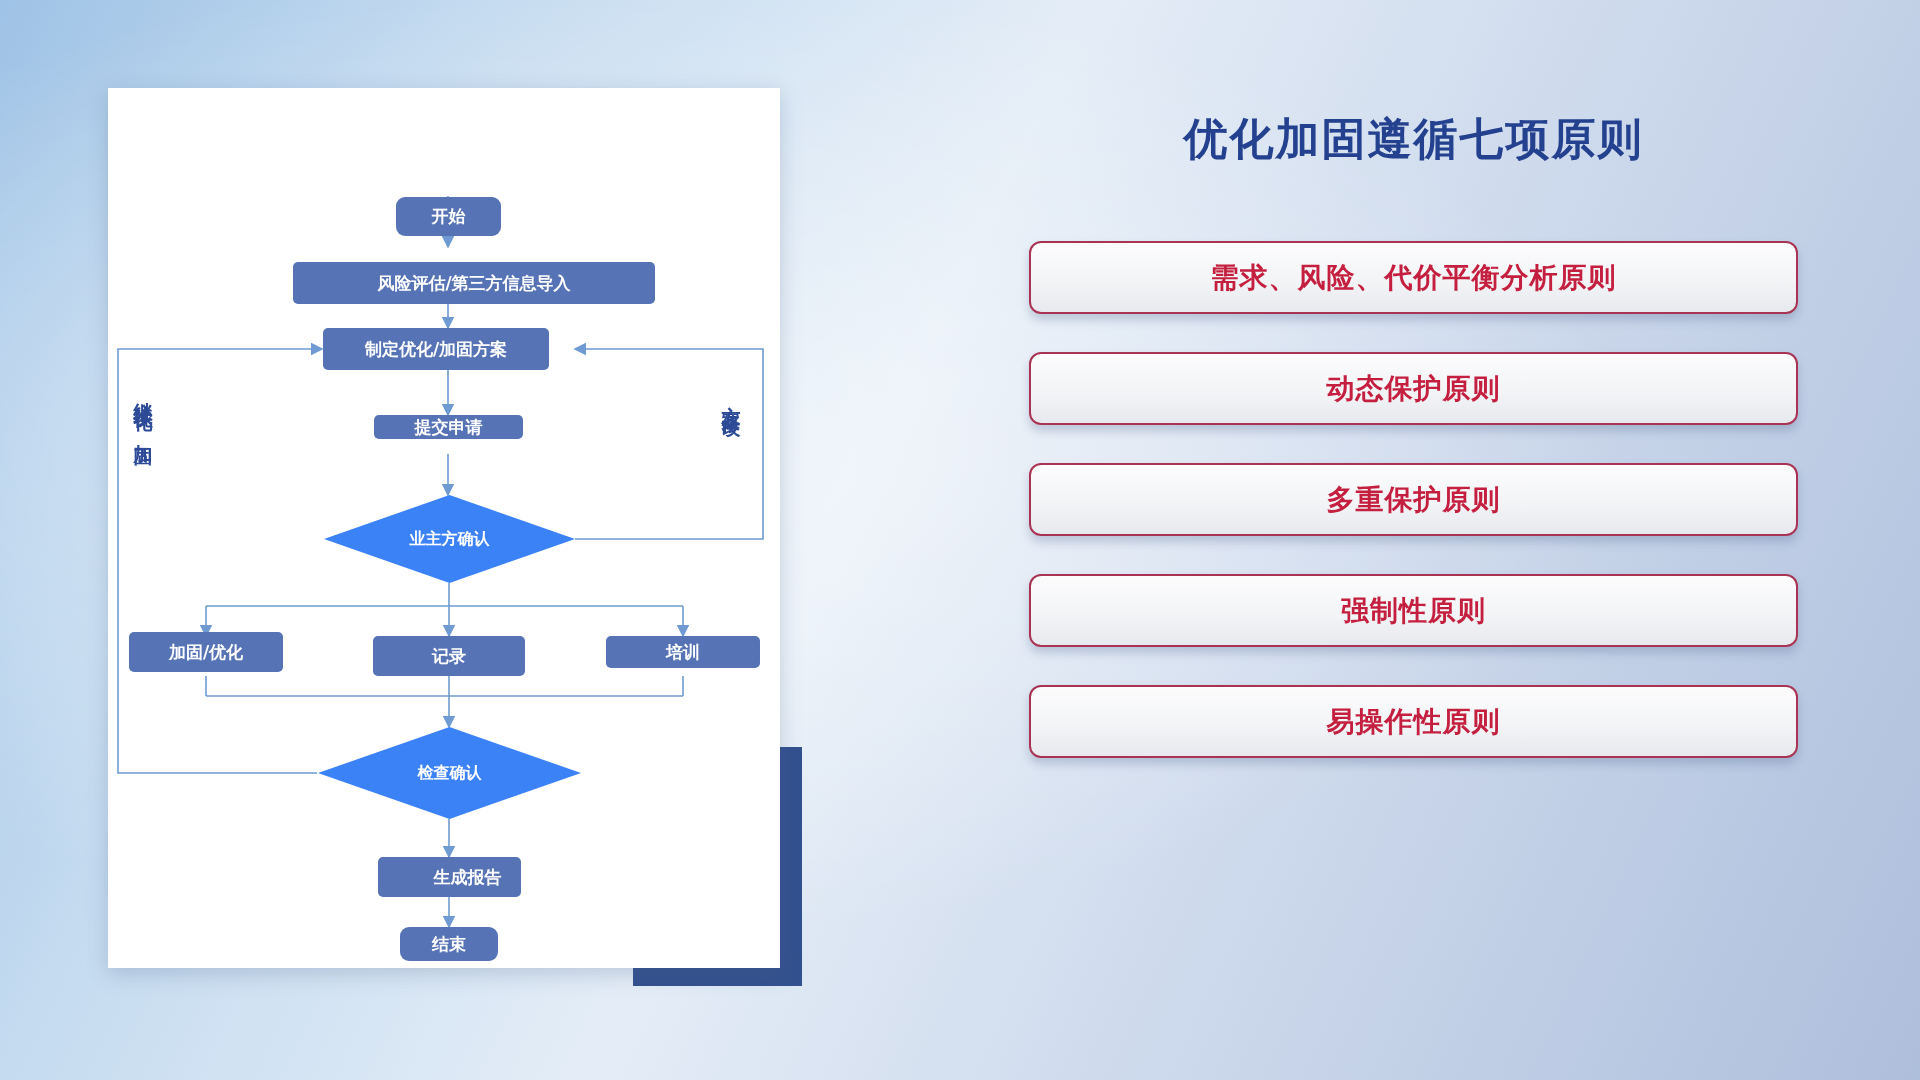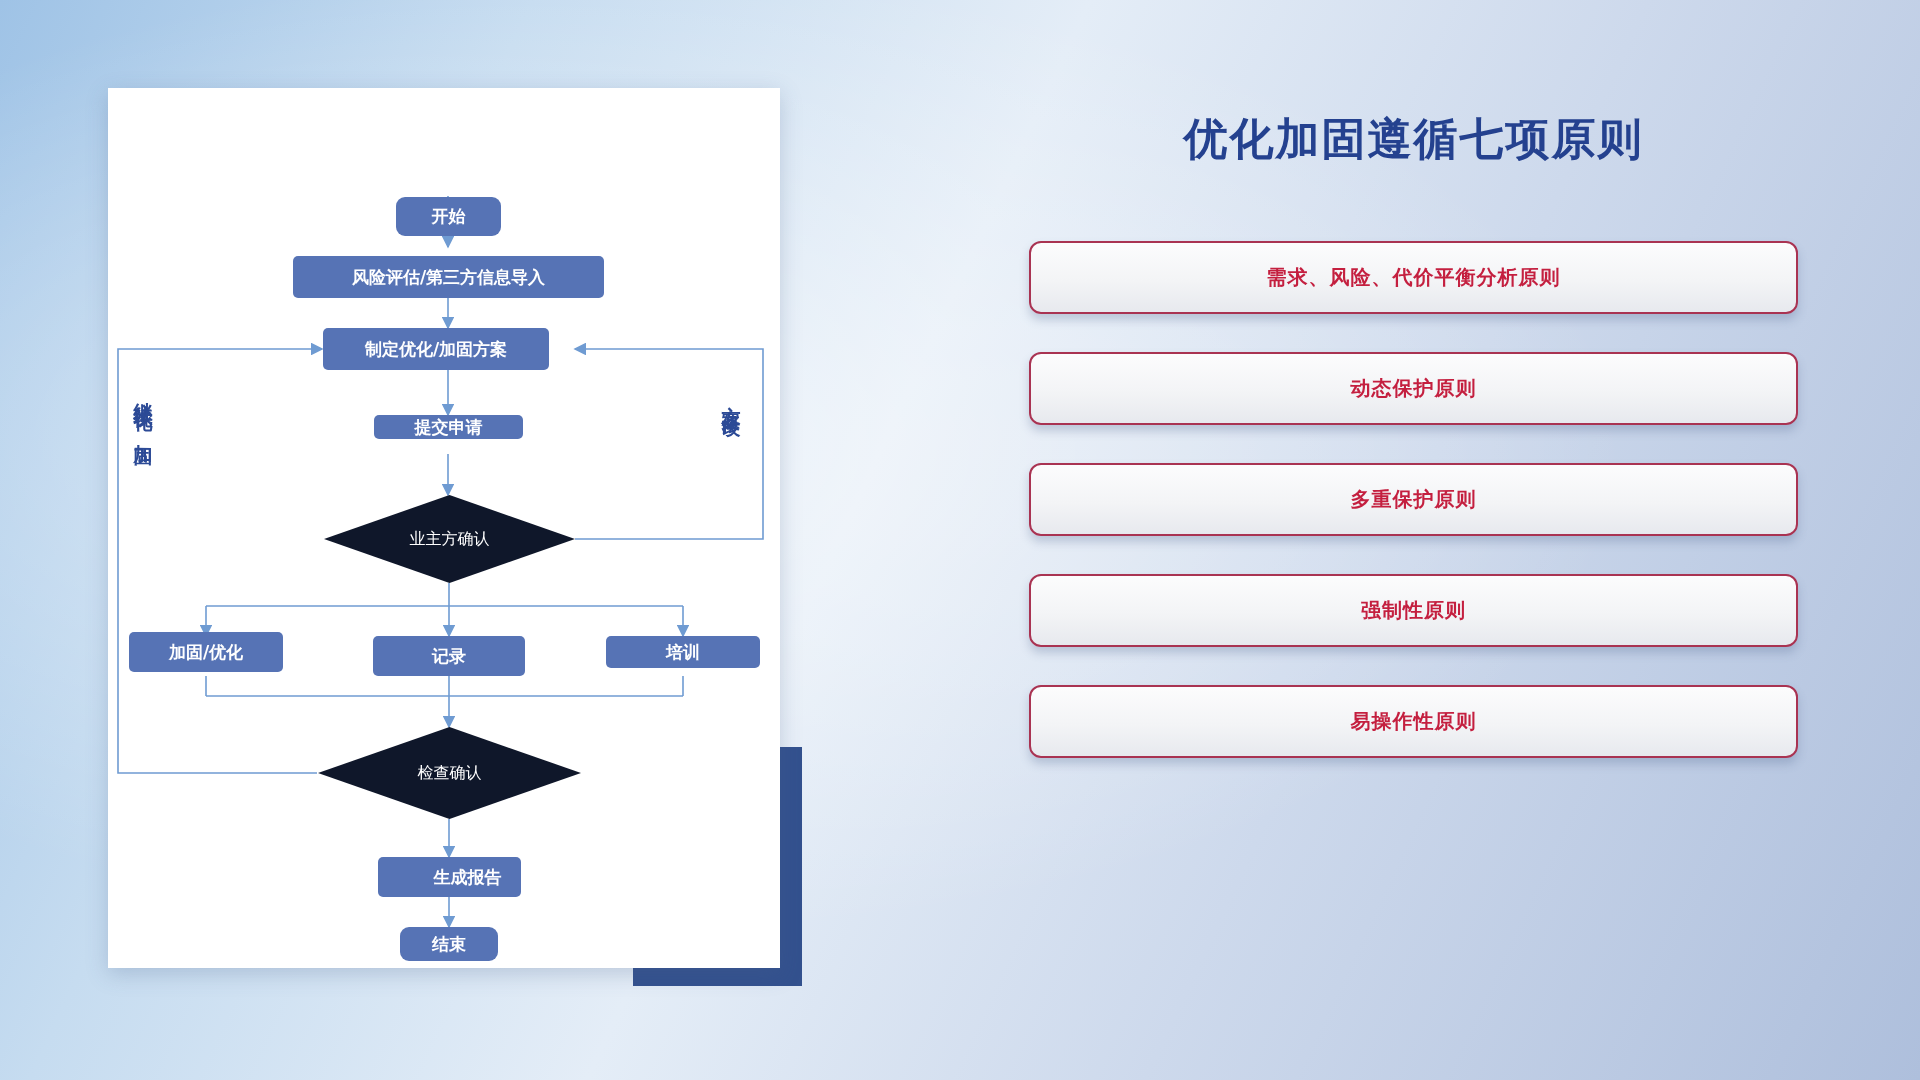--- a/index.html
+++ b/index.html
@@ -22,21 +22,21 @@
   }
   .connectors { position:absolute; left:0; top:0; width:672px; height:880px; }
   .node {
     position:absolute; display:flex; align-items:center; justify-content:center;
     background:#5673b5; color:#ffffff; font-weight:bold; font-size:17px;
     white-space:nowrap; border-radius:5px;
   }
   .node.pill { border-radius:9px; }
   .diamond {
     position:absolute; display:flex; align-items:center; justify-content:center;
-    background:#0f172a; color:#ffffff; font-weight:normal; font-size:16px;
+    background:#3b82f6; color:#ffffff; font-weight:bold; font-size:16px;
     clip-path:polygon(50% 0%, 100% 50%, 50% 100%, 0% 50%);
     white-space:nowrap;
   }
   .vlabel {
     position:absolute; writing-mode:vertical-rl; text-orientation:upright;
     color:#2c4a96; font-weight:bold; font-size:19px; letter-spacing:4px; line-height:1;
   }
   
   .page-title {
     position:absolute; left:1029px; top:110px; width:769px;
@@ -45,21 +45,21 @@
   .principles {
     position:absolute; left:1029px; top:241px; width:769px;
     display:flex; flex-direction:column; gap:38px;
   }
   .principle {
     height:73px; border-radius:12px;
     border:2px solid #a93352;
     background:linear-gradient(to bottom, #fcfcfd 0%, #f3f4f6 55%, #e7e9ee 100%);
     box-shadow:0 6px 10px rgba(90,110,150,0.30);
     display:flex; align-items:center; justify-content:center;
-    color:#c41f3f; font-size:20px; font-weight:600; letter-spacing:1px;
+    color:#c41f3f; font-size:28px; font-weight:600; letter-spacing:1px;
     white-space:nowrap;
   }
 </style>
 </head>
 <body>
 
 <div class="slide">
 
   <div class="panel-shadow"></div>
 
@@ -87,21 +87,21 @@
         <path d="M341 588 V639" marker-end="url(#arr)"></path>
         <path d="M341 731 V769" marker-end="url(#arr)"></path>
         <path d="M341 809 V839" marker-end="url(#arr)"></path>
         <path d="M467 451 H655 V261 H467" marker-end="url(#arr)"></path>
         <path d="M209 685 H10 V261 H214" marker-end="url(#arr)"></path>
       </g>
     </svg>
 
     <div class="node pill" style="left:288px; top:69px; width:105px; height:39px;margin-top:40px;">开始</div>
 
-    <div class="node" style="left:185px; top:168px; width:311px; height:42px;">风险评估/第三方信息导入</div>
+    <div class="node" style="left:185px; top:174px; width:362px; height:42px;">风险评估/第三方信息导入</div>
 
     <div class="node" style="left:215px; top:240px; width:226px; height:42px;">制定优化/加固方案</div>
 
     <div class="node" style="left:266px; top:327px; width:149px; height:24px;">提交申请</div>
 
     <div class="diamond" style="left:216px; top:407px; width:251px; height:88px;">业主方确认</div>
 
     <div class="node" style="left:21px; top:544px; width:154px; height:40px;">加固/优化</div>
 
     <div class="node" style="left:265px; top:548px; width:152px; height:40px;">记录</div>

